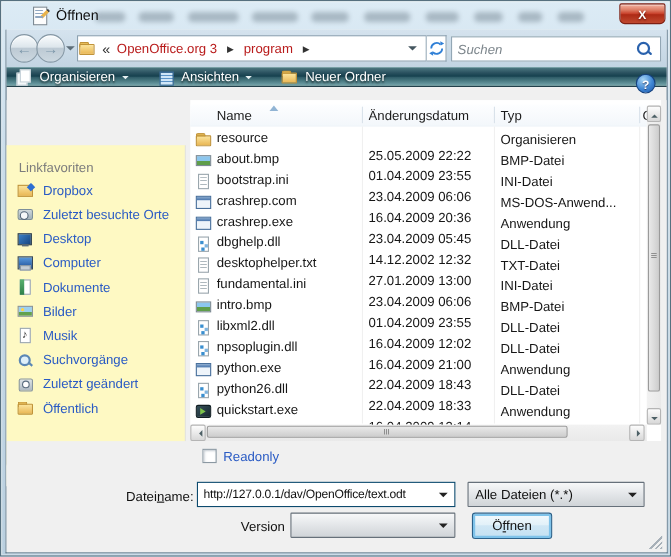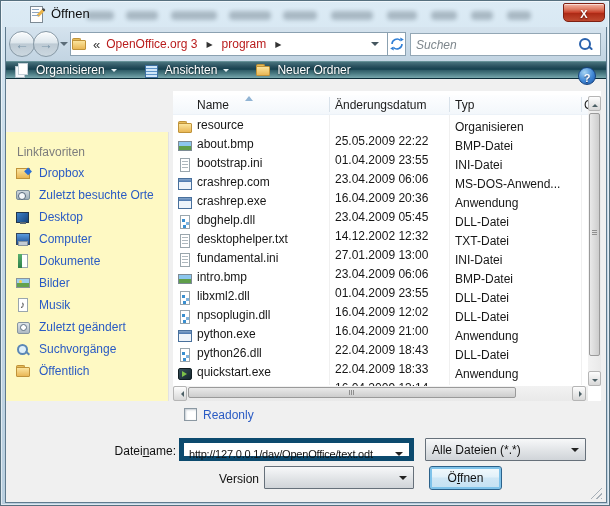--- a/index.html
+++ b/index.html
@@ -217,21 +217,21 @@
   .bottom { position:absolute; left:0; top:374px; width:600px; height:101px; background:#f0f0f0;
             font-size:12px; }
   .checkbox { position:absolute; left:178px; top:7px; width:13px; height:13px; background:#fff;
             border:1px solid #8b98a2; box-shadow:inset 1px 1px 2px rgba(120,135,150,.45); }
   .readonly-lbl { position:absolute; left:197px; top:7px; color:#2a5bc4; }
   .flabel { position:absolute; text-align:right; color:#111; }
   .fn-label { left:80px; top:43px; width:90px; }
   .ver-label { left:163px; top:71px; width:90px; }
   .mn { text-decoration:underline; }
   .fn-input { position:absolute; left:173px; top:37px; width:235px; height:23px; background:#fff;
-            border:5px solid #0c4a6e; }
+            border:1px solid #0c4a6e; }
   .fn-input input { position:absolute; left:1px; top:1px; width:212px; height:19px; border:none;
             outline:none; font-family:"Liberation Sans",sans-serif; font-size:11px;
             letter-spacing:-0.2px; color:#111; padding-left:4px; background:transparent; }
   .combo-arrow { position:absolute; right:6px; top:9px; width:0; height:0;
             border:4px solid transparent; border-top-color:#222; }
   .combo { position:absolute; height:23px; border:1px solid #66707a; border-radius:1px;
             background:linear-gradient(180deg,#f7f8f9,#dfe2e5 60%,#d0d4d8);
             color:#111; }
   .combo .val { position:absolute; left:6px; top:4px; white-space:nowrap; overflow:hidden;
             right:20px; }
@@ -364,27 +364,27 @@
               <span class="ic" data-icon="pictures"></span>
               <span class="lbl">Bilder</span>
             </div>
 
             <div class="sb-item">
               <span class="ic" data-icon="music"></span>
               <span class="lbl">Musik</span>
             </div>
 
             <div class="sb-item">
+              <span class="ic" data-icon="searches"></span>
+              <span class="lbl">Suchvorgänge</span>
+            </div>
+
+            <div class="sb-item">
               <span class="ic" data-icon="recently-changed"></span>
               <span class="lbl">Zuletzt geändert</span>
-            </div>
-
-            <div class="sb-item">
-              <span class="ic" data-icon="searches"></span>
-              <span class="lbl">Suchvorgänge</span>
             </div>
 
             <div class="sb-item">
               <span class="ic" data-icon="folder"></span>
               <span class="lbl">Öffentlich</span>
             </div>
 
         </div>
         <div class="sb-footer">
           <span class="lbl">Ordner</span>

